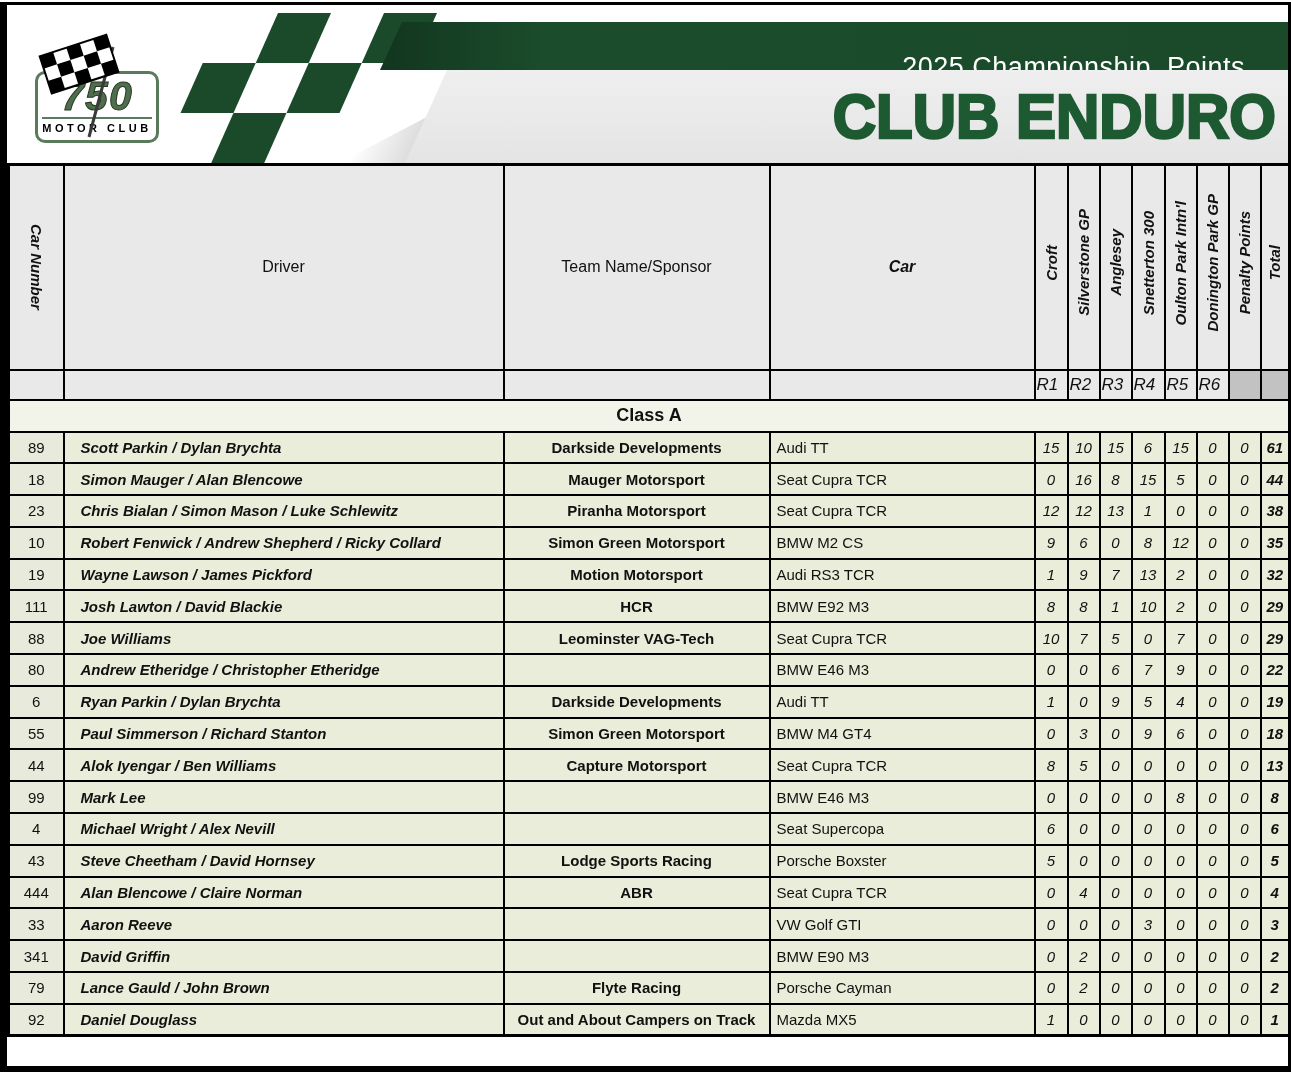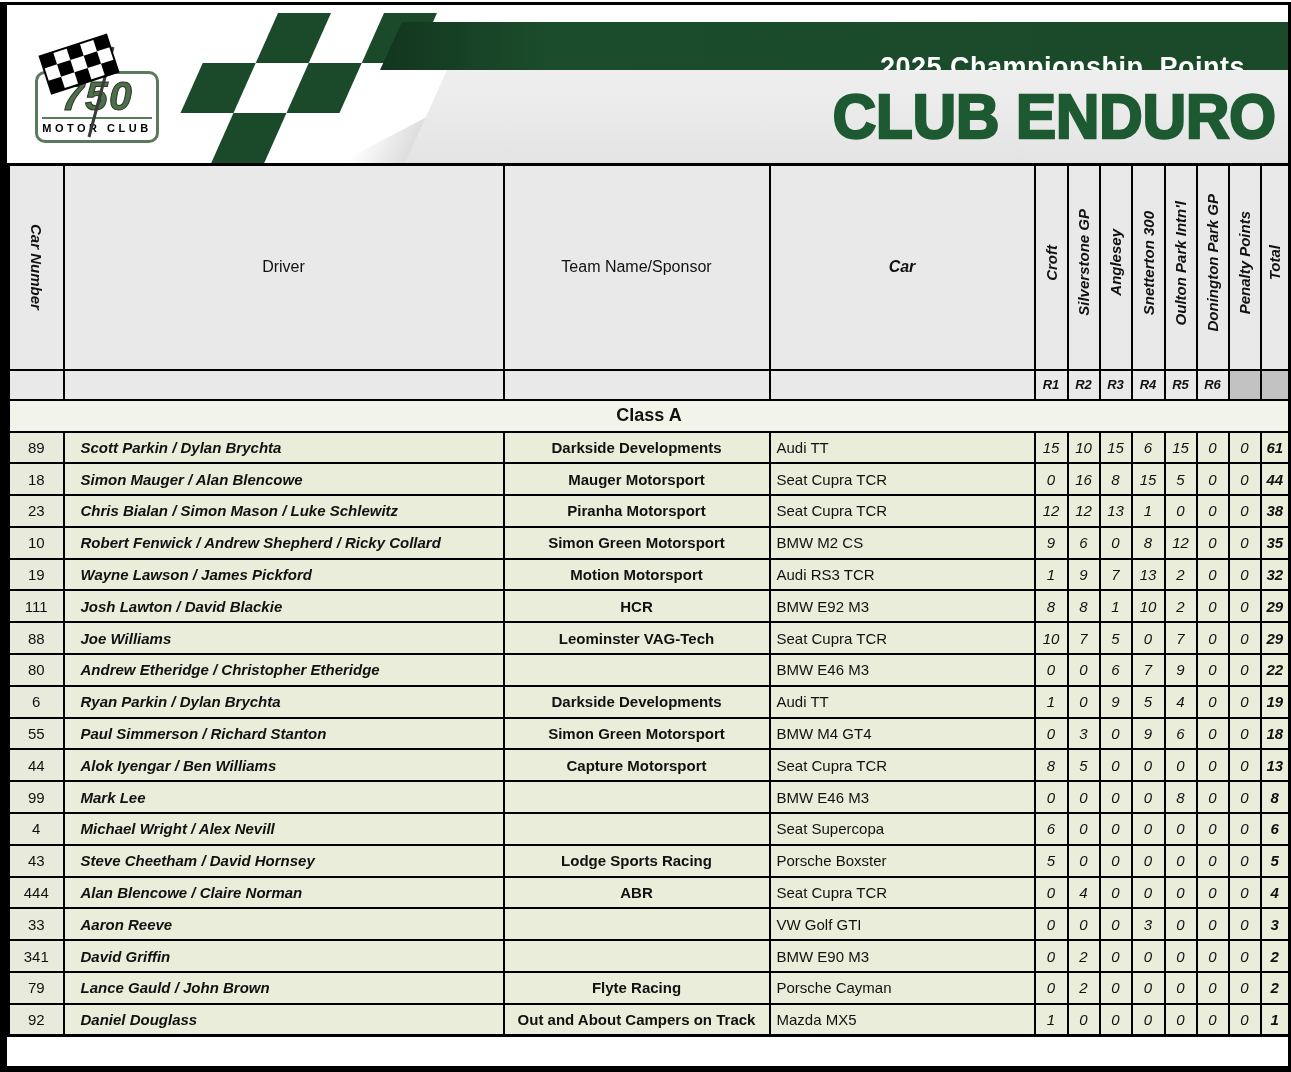--- a/index.html
+++ b/index.html
@@ -25,21 +25,21 @@
            transform:skewX(-24deg);transform-origin:0 0;z-index:1;}
   #checker i{position:absolute;width:53px;height:50px;background:var(--green,#1a4a29);}
   #checker-shadow{position:absolute;left:332px;top:92px;width:126px;height:66px;z-index:1;
            background:linear-gradient(115deg,rgba(205,205,205,0) 25%,#cccccc 80%,#c0c0c0);
            clip-path:polygon(100% 0,100% 100%,0 100%);}
   
   #strip-2025{position:absolute;left:373px;top:17px;right:0;height:48px;z-index:3;
               background:linear-gradient(90deg,#12361f,#1b4c2b 18%,#1a4a29);
               clip-path:polygon(22px 0,100% 0,100% 100%,0 100%);
               display:flex;align-items:center;justify-content:flex-end;}
-  #strip-2025 span{color:#fff;font-weight:bold;font-size:27px;white-space:pre;padding-right:43px;
+  #strip-2025 span{color:#fff;font-weight:normal;font-size:27px;white-space:pre;padding-right:43px;
               letter-spacing:.5px;margin-top:43px;}
   
   #band-title{position:absolute;left:398px;top:65px;right:0;height:93px;z-index:2;
               background:linear-gradient(180deg,#efefef,#e4e4e4);
               clip-path:polygon(42px 0,100% 0,100% 100%,0 100%);
               display:flex;align-items:center;justify-content:flex-end;}
   #band-title span{color:var(--title-green,#1d5a31);font-weight:bold;font-size:60px;letter-spacing:0px;
               -webkit-text-stroke:2.5px var(--title-green,#1d5a31);padding-right:12px;
               transform:scaleY(1.04);white-space:nowrap;}
   
@@ -50,22 +50,22 @@
   tr.head-row td{background:var(--header-bg,#e9e9e9);}
   td.hcell{font-weight:normal;font-size:16px;text-align:center;}
   td.hcell-italic{font-weight:bold;font-style:italic;font-size:16px;text-align:center;}
   
   .vwrap{height:100%;display:flex;justify-content:center;align-items:flex-end;padding-bottom:9px;box-sizing:border-box;}
   .vtext{writing-mode:vertical-rl;transform:rotate(180deg);font-weight:bold;font-style:italic;
          font-size:15px;white-space:nowrap;}
   .vwrap-center{height:100%;display:flex;justify-content:center;align-items:center;}
   .vtext-down{writing-mode:vertical-rl;font-weight:bold;font-style:italic;font-size:15px;white-space:nowrap;}
   tr.r-row{height:30px;}
-  tr.r-row td{background:var(--header-bg,#e9e9e9);font-weight:bold;font-style:italic;font-size:13px;
-              text-align:center;border-top-width:3px;border-bottom-width:3px;}
+  tr.r-row td{background:var(--header-bg,#e9e9e9);font-weight:normal;font-style:italic;font-size:17px;
+              border-top-width:3px;border-bottom-width:3px;}
   tr.r-row td.gray{background:var(--muted-gray,#c2c2c2);}
   tr.class-row{height:32px;}
   tr.class-row td{background:var(--class-bg,#f2f3e9);font-weight:bold;font-size:18px;text-align:center;}
   tr.data-row{height:31.8px;}
   tr.data-row td{background:var(--row-bg,#eaedd9);font-size:15px;}
   td.c-num{background:var(--num-bg,#e8ebdc)!important;text-align:center;font-size:15px;}
   td.c-driver{font-weight:bold;padding-left:16px;font-style:italic;}
   td.c-team{font-weight:bold;text-align:center;}
   td.c-car{padding-left:6px;}
   td.c-res{font-style:italic;font-size:14px;text-align:center;}

